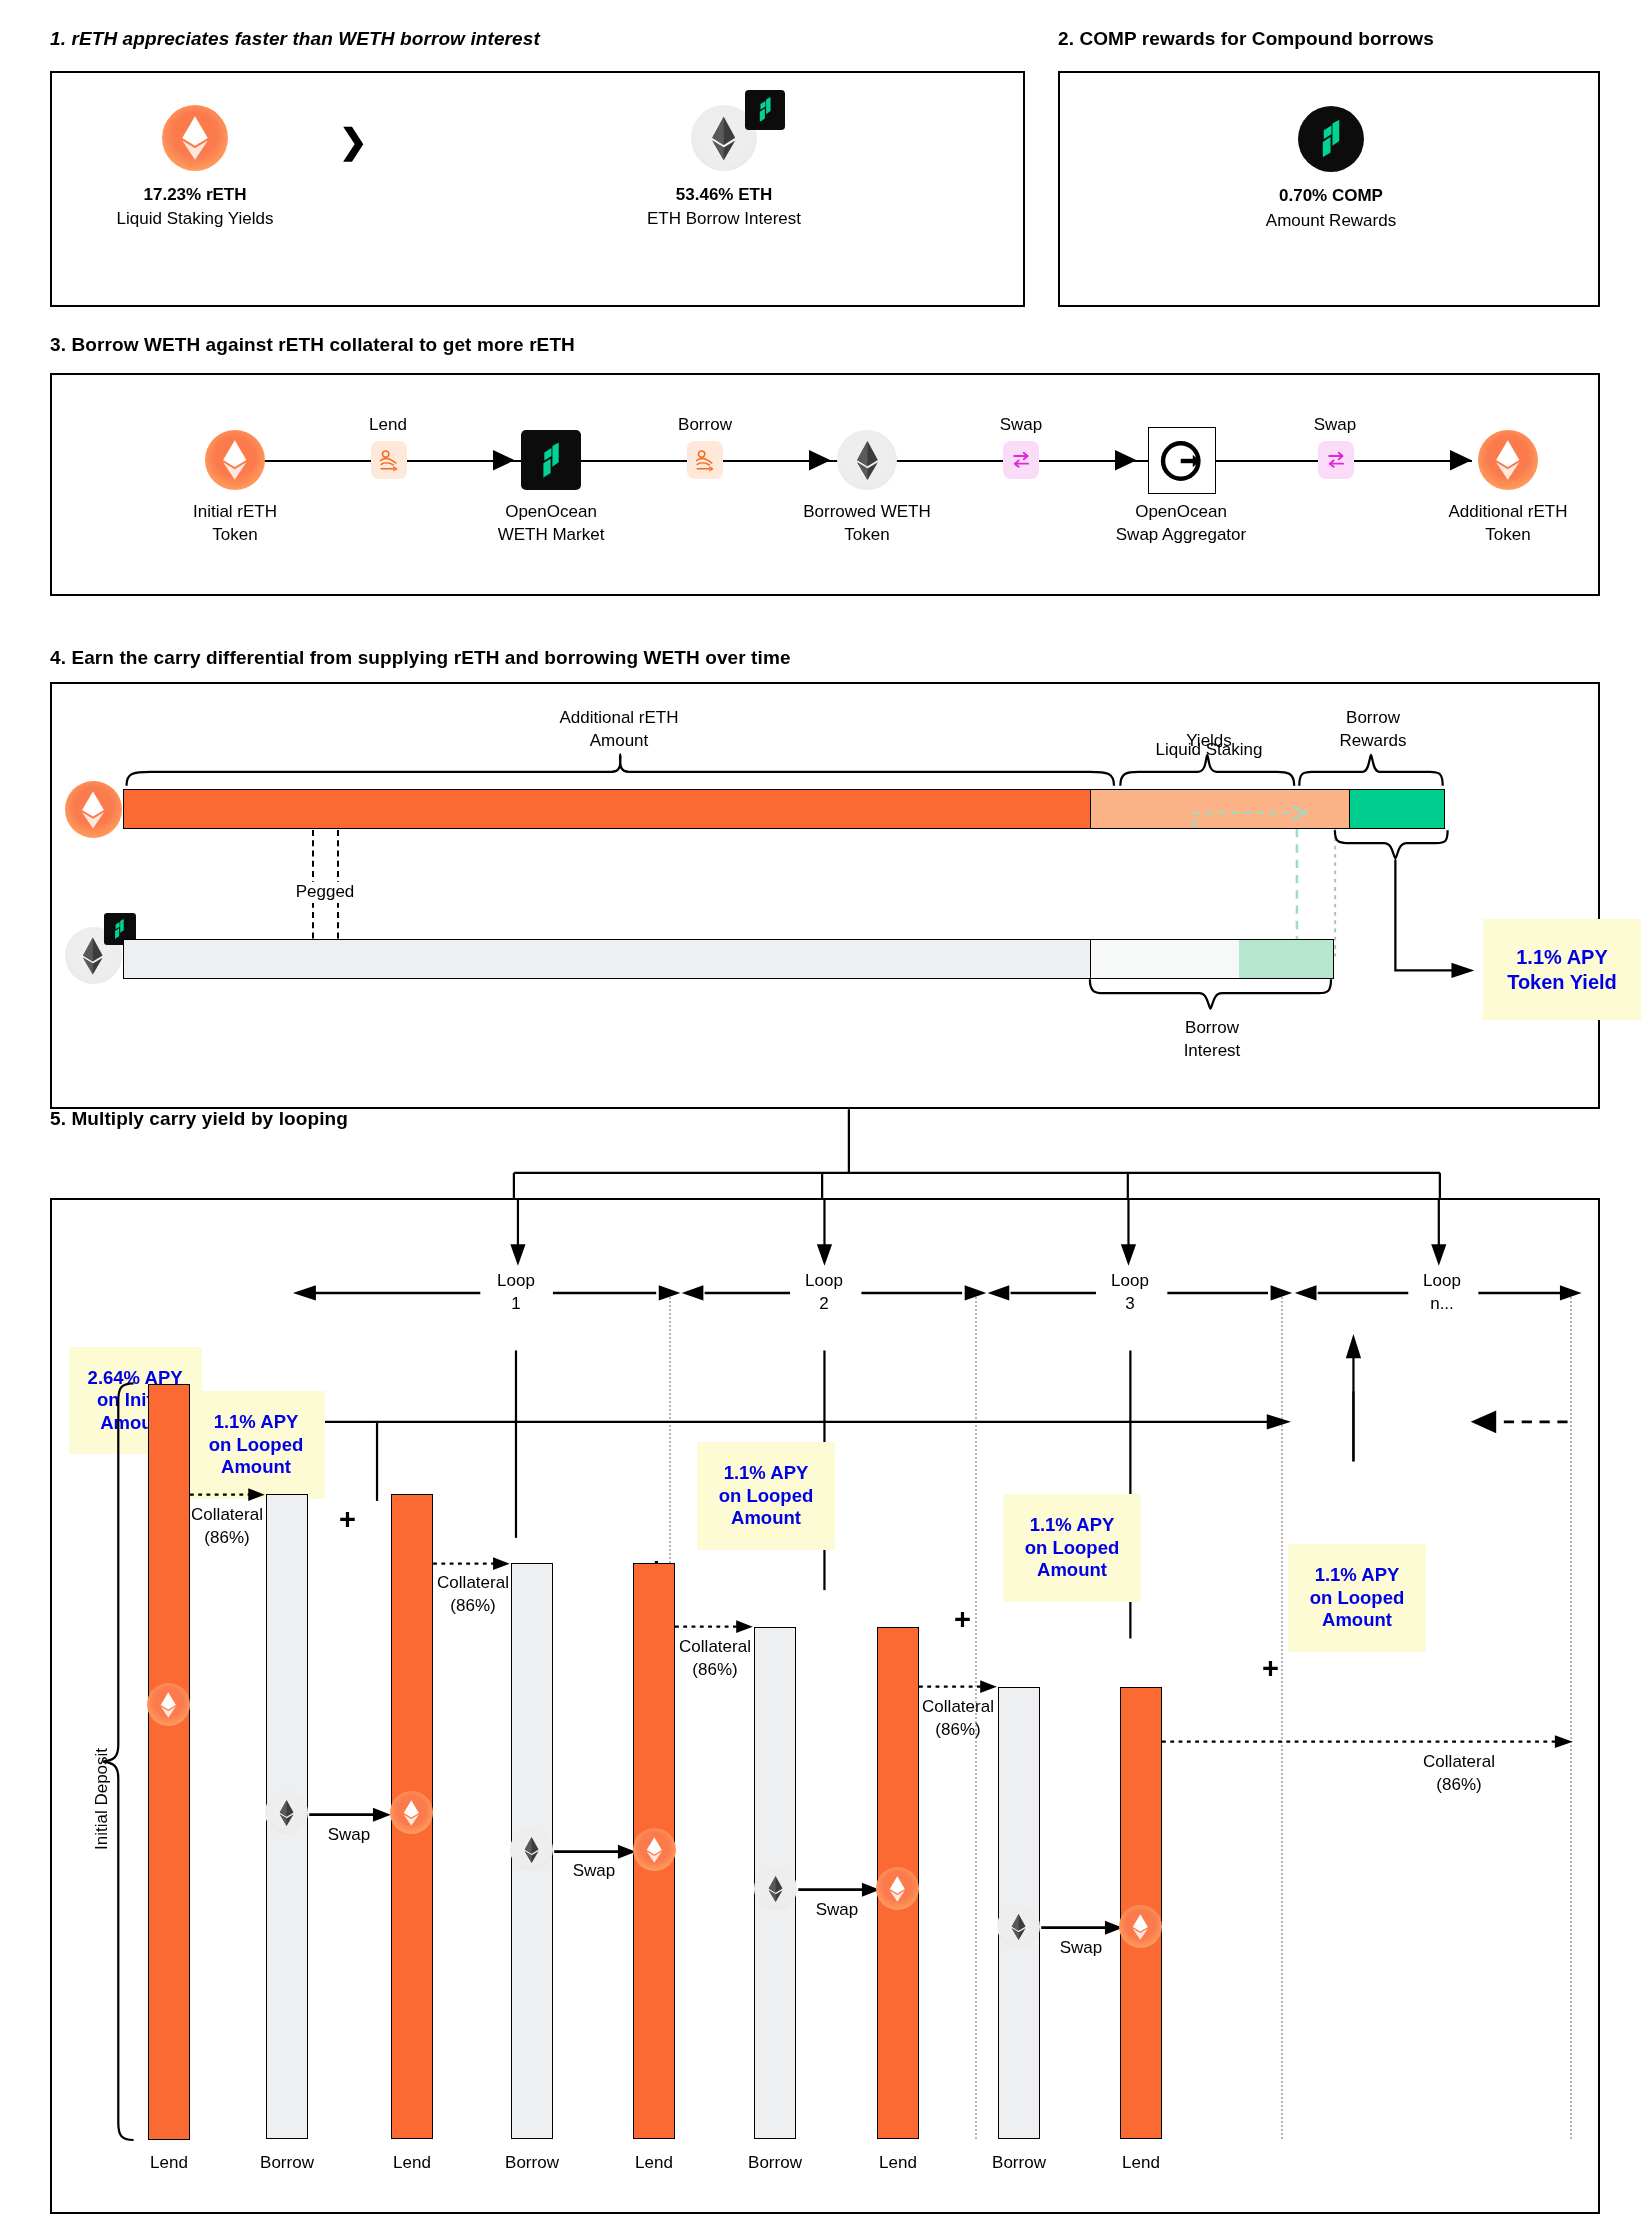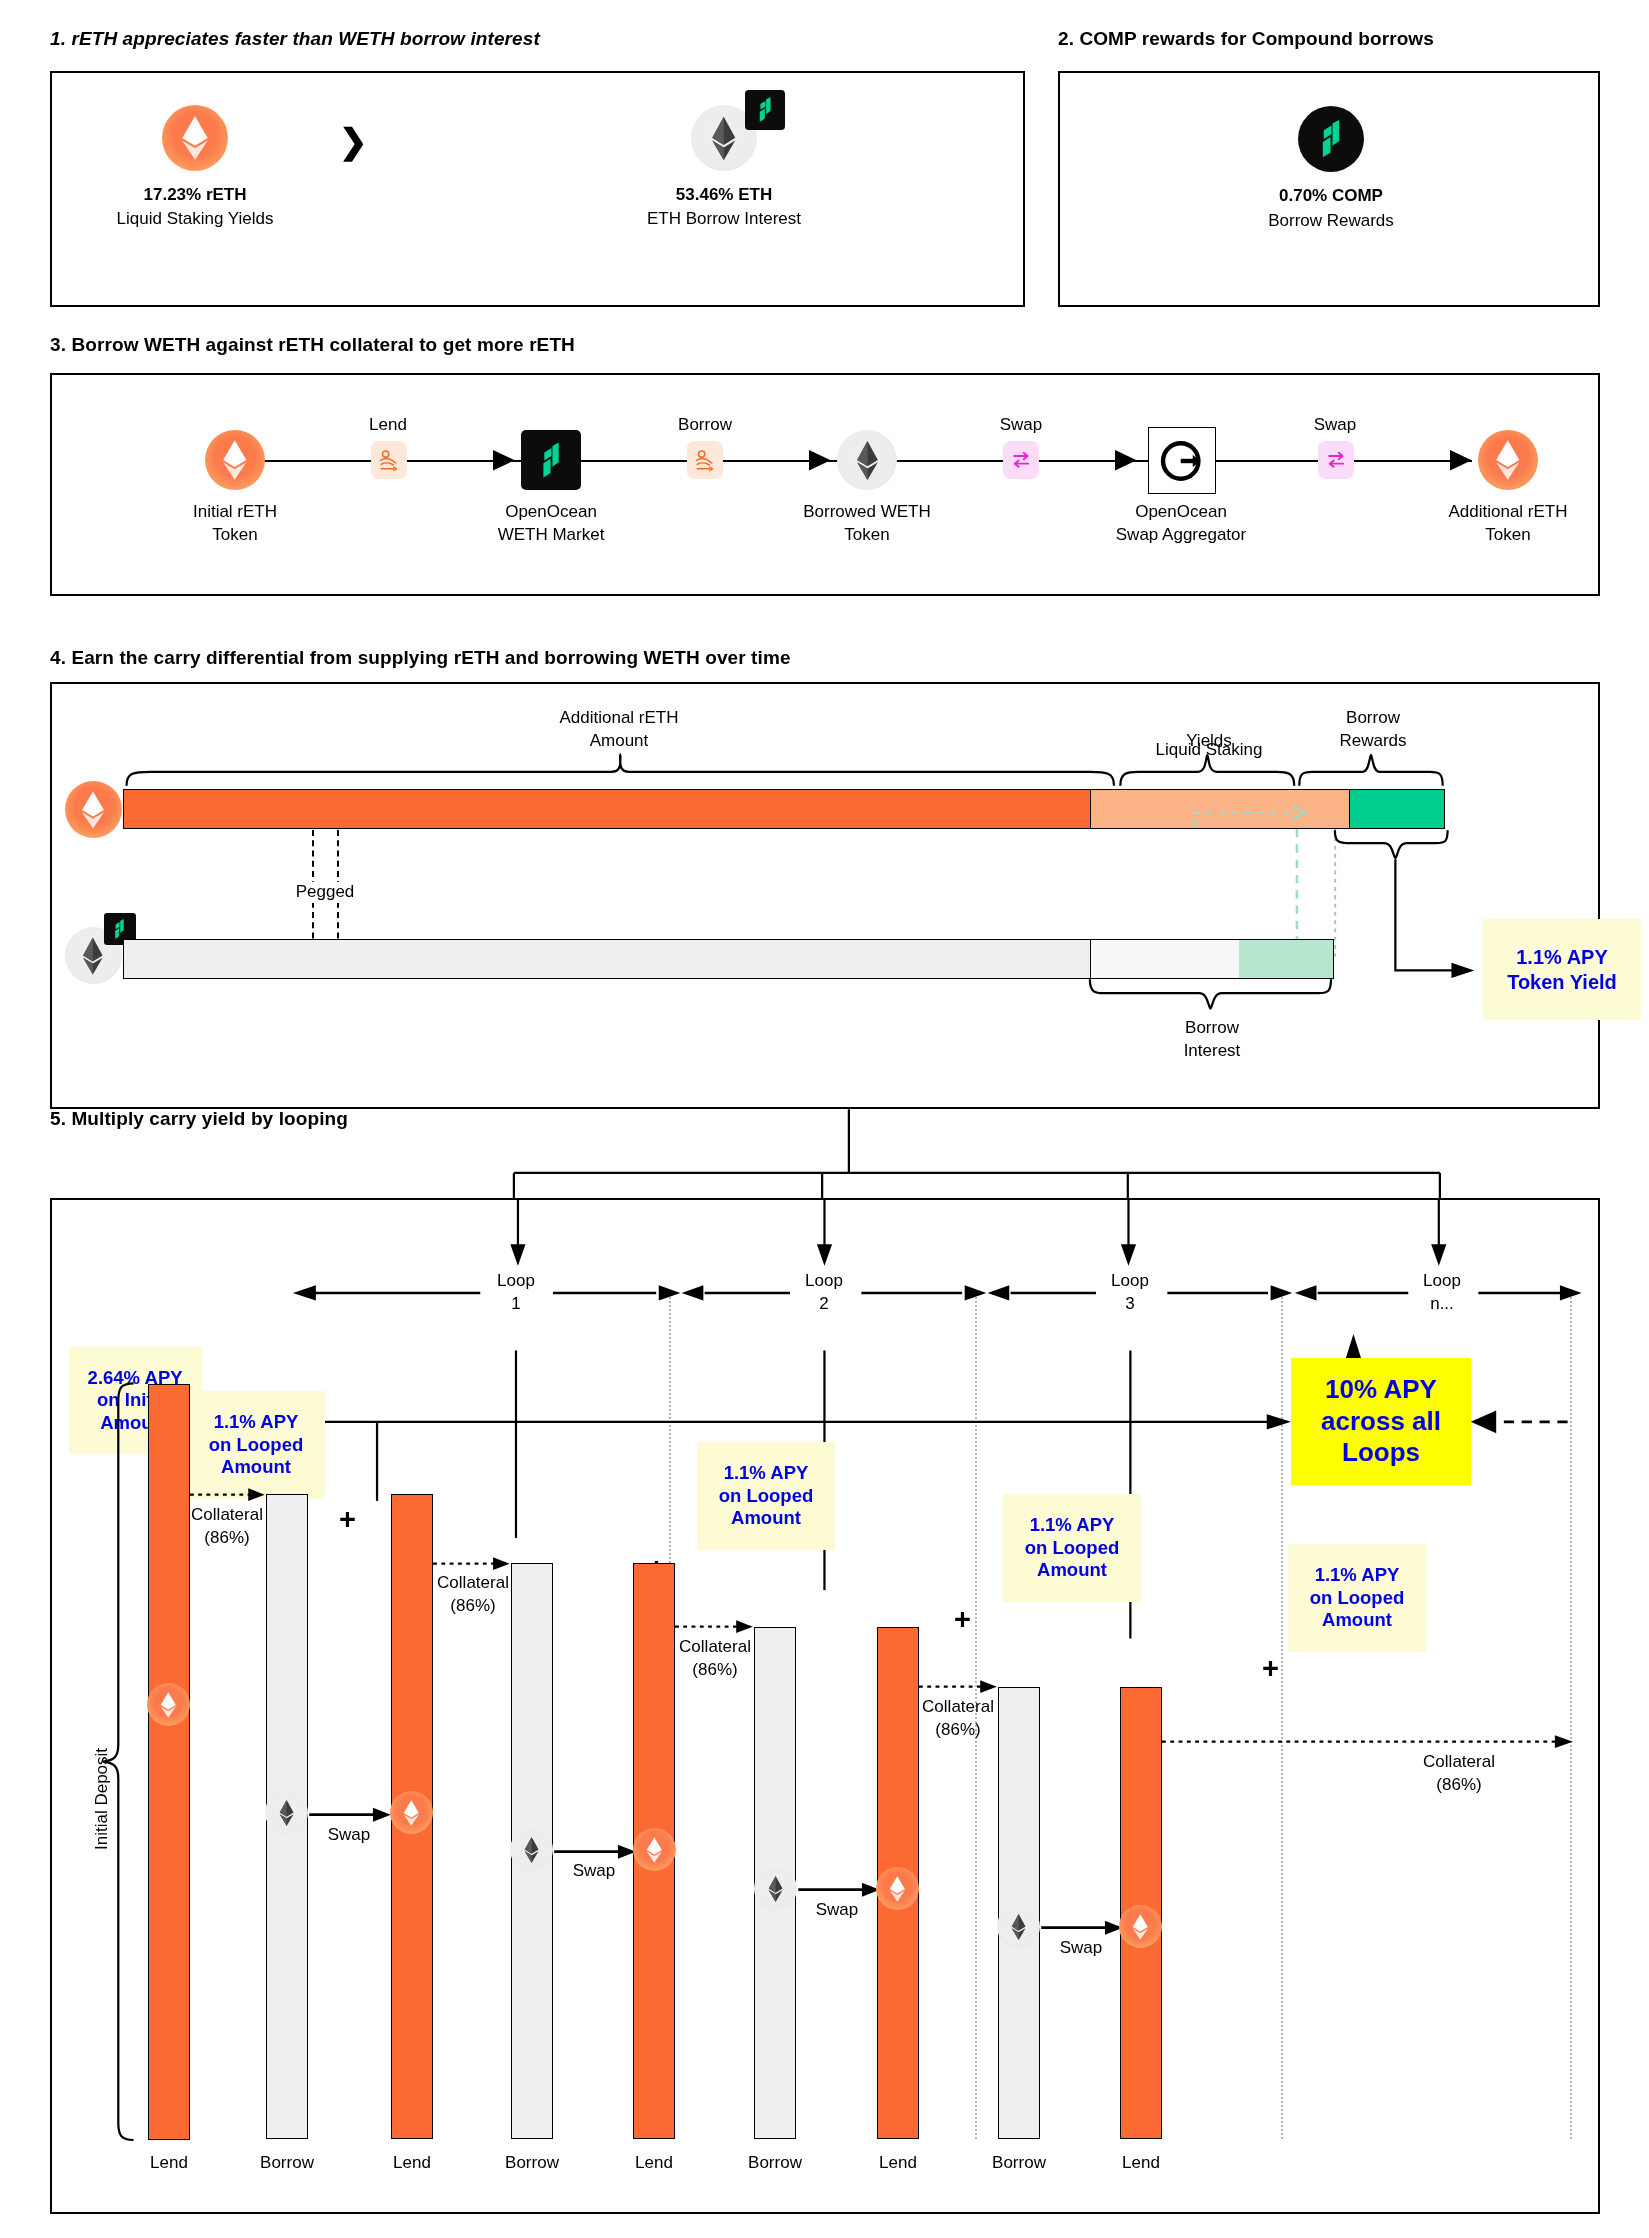--- a/index.html
+++ b/index.html
@@ -75,21 +75,21 @@
 <div class="ptitle" style="left:1058px;top:28px;">2. COMP rewards for Compound borrows</div>
 <div class="panel" style="left:1058px;top:71px;width:542px;height:236px;">
   <div class="icon compound" style="left:238px;top:33px;width:66px;height:66px;">
     <svg width="29" height="40" viewBox="0 0 30 40">
       <path d="M7 11 L15 6 L15 15 L7 20 Z" fill="#00D395"></path>
       <path d="M16 4 L23 0 L23 22 L16 27 Z" fill="#00D395"></path>
       <path d="M6 23 L14 18 L14 34 L6 39 Z" fill="#00D395"></path>
     </svg>
   </div>
   <div class="lbl b ctr" style="left:271px;top:113px;width:382px;">0.70% COMP</div>
-  <div class="lbl ctr" style="left:271px;top:138px;width:382px;">Borrow Rewards</div>
+  <div class="lbl ctr" style="left:271px;top:138px;width:382px;">Amount Rewards</div>
 </div>
 
 <div class="ptitle" style="left:50px;top:334px;">3. Borrow WETH against rETH collateral to get more rETH</div>
 <div class="panel" style="left:50px;top:373px;width:1550px;height:223px;">
 
   <div class="hline" style="left:189px;top:85px;width:1231px;"></div>
 
   <div class="icon reth" style="left:153px;top:55px;width:60px;height:60px;">
     <svg width="25.5" height="42" viewBox="0 0 44 72">
       <polygon points="22,2 42,36 22,48 2,36" fill="#ffffff"></polygon>
@@ -365,25 +365,20 @@
     <span>1.1% APY</span>
     <span>on Looped</span>
     <span>Amount</span>
   </div>
   <div class="cal" style="left:1236px;top:344px;width:138px;height:108px;font-size:18.5px;flex-direction:column;">
     <span>1.1% APY</span>
     <span>on Looped</span>
     <span>Amount</span>
   </div>
 
-  <div class="cal big" style="left:1239px;top:158px;width:180px;height:127px;font-size:26px;flex-direction:column;">
-    <span>10% APY</span>
-    <span>across all</span>
-    <span>Loops</span>
-  </div>
 
   <div class="plus" style="left:110px;top:252px;">+</div>
   <div class="plus" style="left:287px;top:305px;">+</div>
   <div class="plus" style="left:596px;top:354px;">+</div>
   <div class="plus" style="left:902px;top:405px;">+</div>
   <div class="plus" style="left:1210px;top:454px;">+</div>
 
   <svg style="position:absolute;left:0;top:182px;" width="102" height="758" viewBox="0 0 160 1190">
     <path d="M128,2 C108,2 104,10 104,30 L104,570 C104,590 96,594 80,596 C96,598 104,602 104,622 L104,1162 C104,1182 108,1190 128,1190" fill="none" stroke="#000" stroke-width="3.5"></path>
   </svg>

